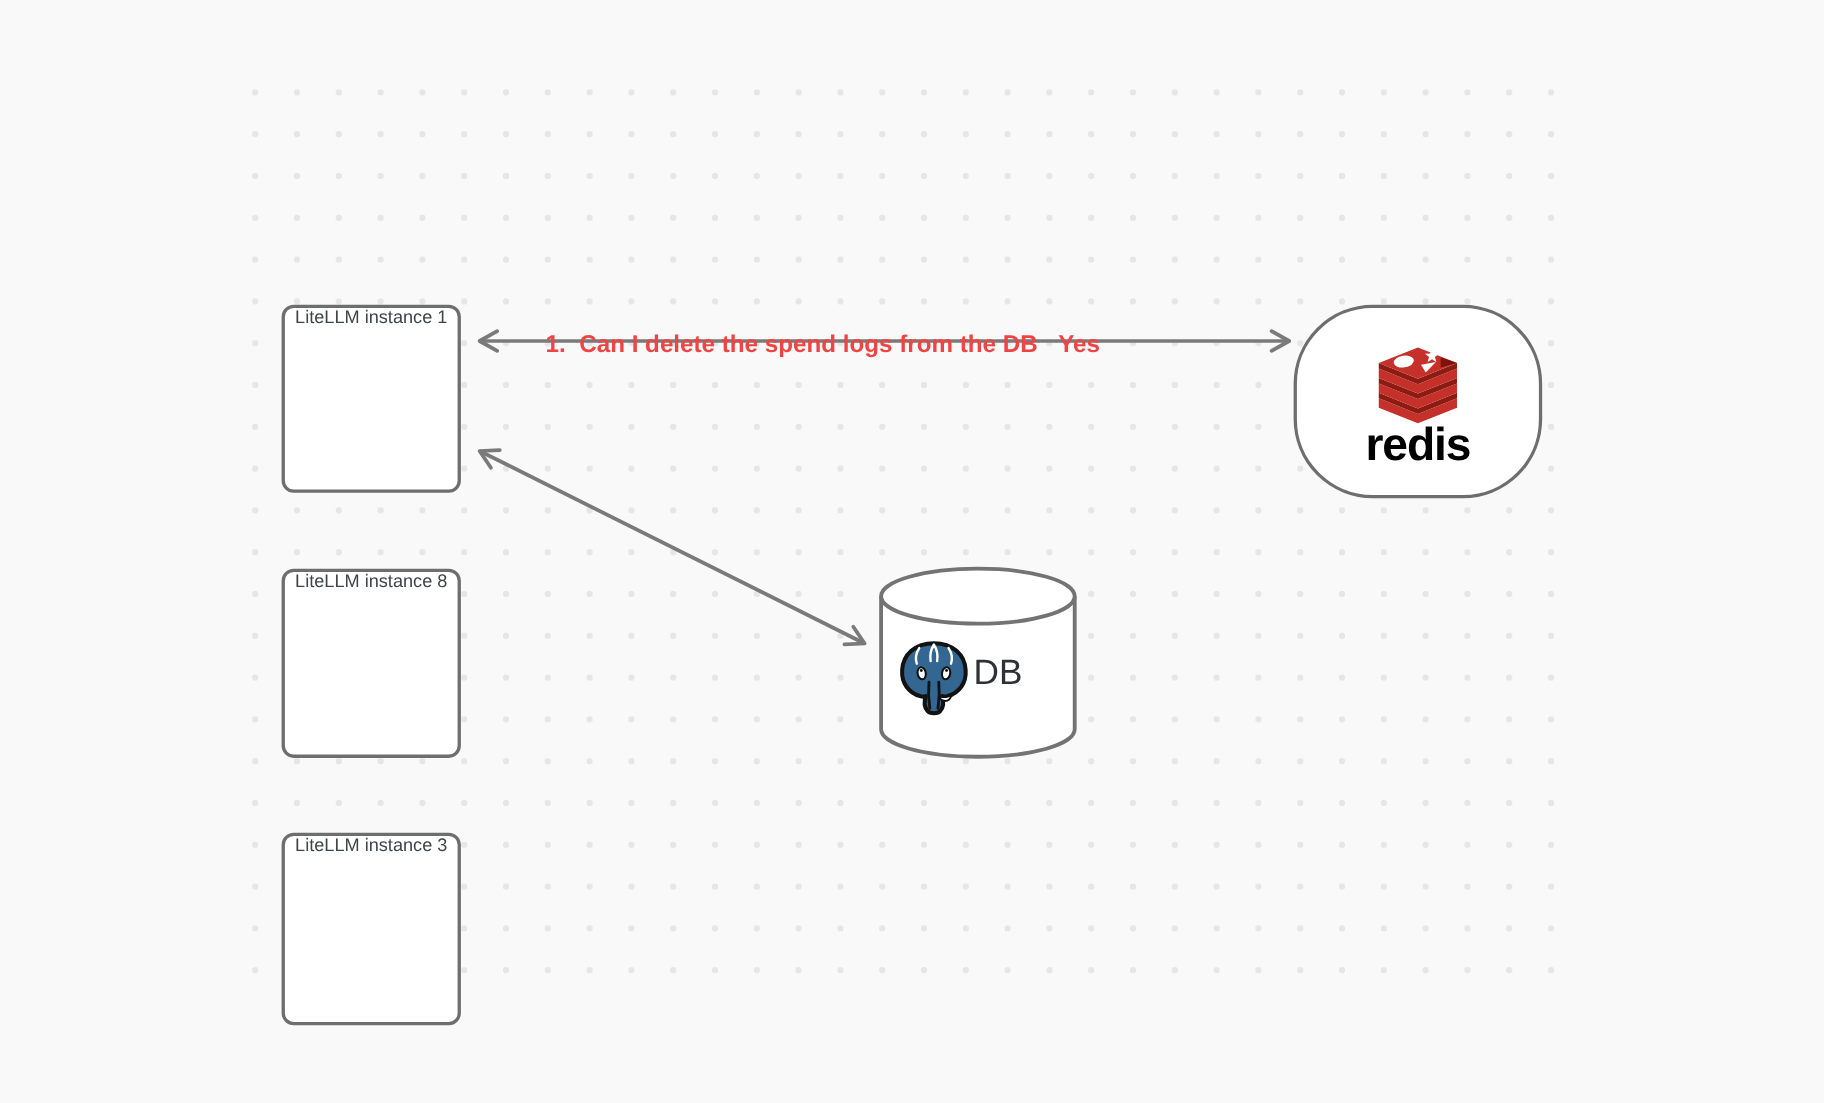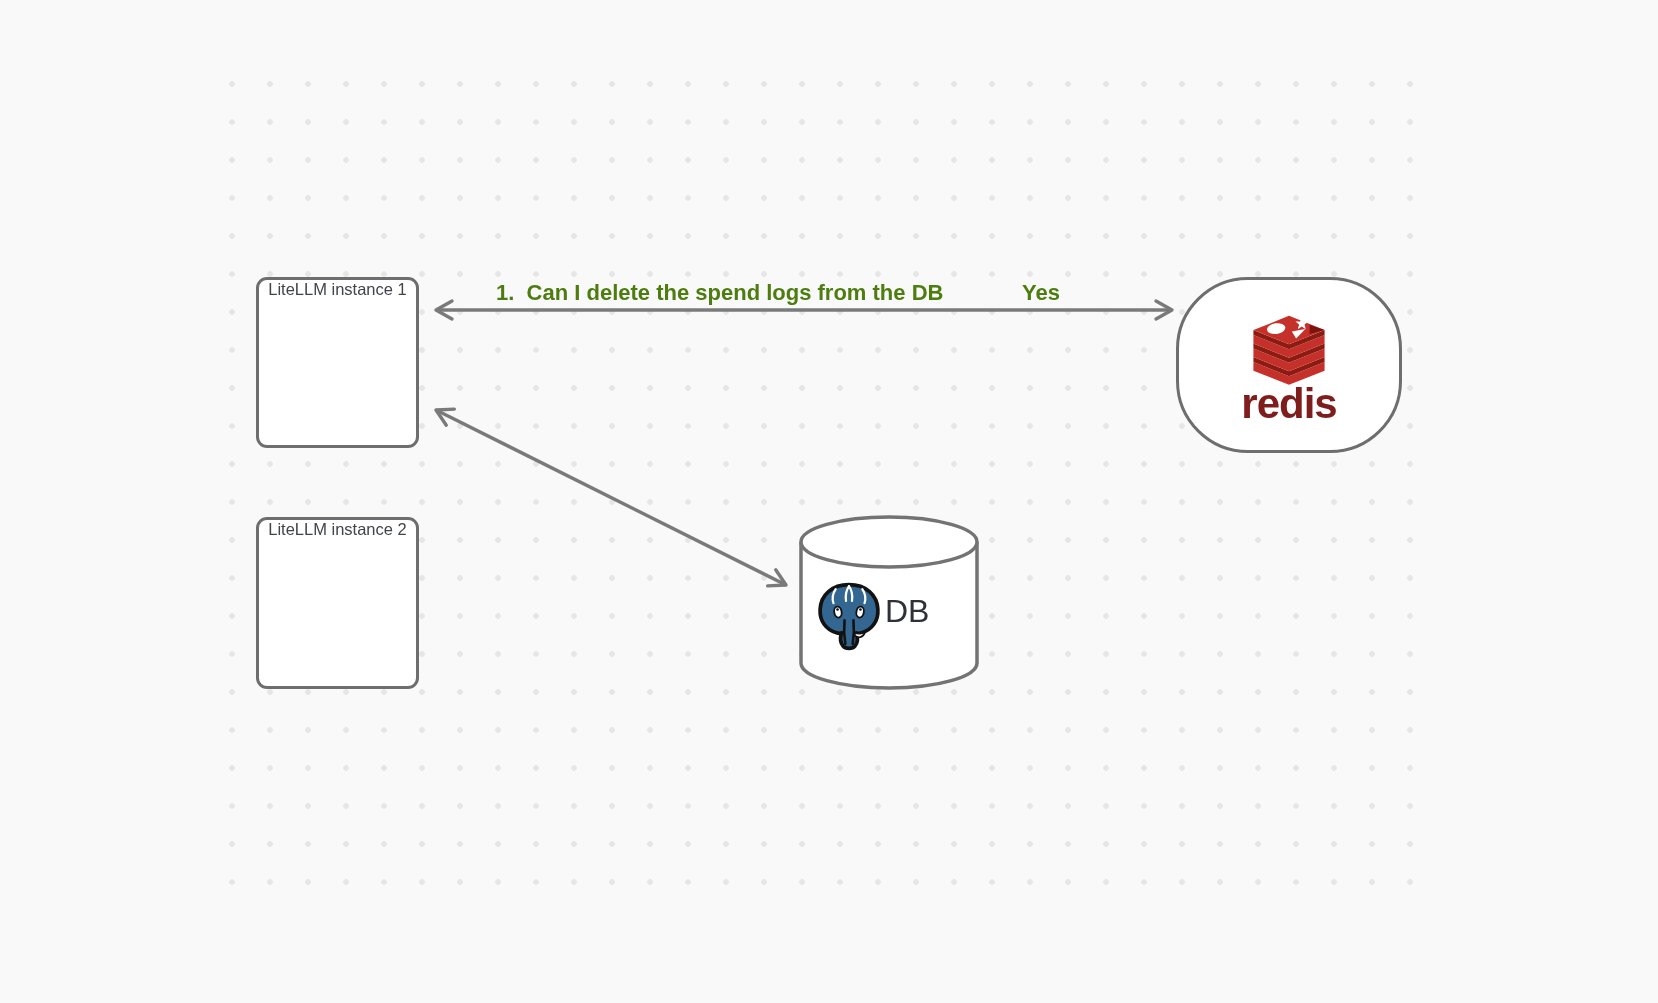--- a/index.html
+++ b/index.html
@@ -50,43 +50,44 @@
     border-radius: 72px;
     box-sizing: border-box;
     display: flex; flex-direction: column;
     align-items: center; justify-content: center;
   }
   .redis-mark { width: 86px; height: 74px; margin-top: 8px; }
   .redis-wordmark {
     font-size: 42px;
     font-weight: 700;
     letter-spacing: -1px;
-    color: #7f1d1d;
+    color: #000000;
     line-height: 1;
     margin-top: -4px;
   }
 
   .db-node { position: absolute; left: 797px; top: 513px; width: 184px; height: 180px; }
   .db-cylinder { position: absolute; left: 0; top: 0; width: 184px; height: 180px; }
   .pg-elephant { position: absolute; left: 14px; top: 68px; width: 76px; height: 74px; }
   .db-label {
     position: absolute; left: 88px; top: 82px;
     font-size: 32px; color: #2e3238; line-height: 1;
   }
 
   .edge-label {
     position: absolute;
     font-size: 22px;
     font-weight: 700;
-    color: #4d7c0f;
+    color: #ef4444;
     line-height: 22px;
     white-space: pre;
+    margin-top: 20px;
   }
   .label-1 { left: 496px; top: 282px; }
-  .label-yes { left: 1022px; top: 282px; }
+  .label-yes { left: 962px; top: 282px; }
   .label-2 { left: 576px; top: 457px; }
 </style>
 </head>
 <body>
 
 <div class="canvas">
 
   <div class="dot-grid"></div>
 
   <svg class="arrow-layer" width="1658" height="1003" viewBox="0 0 1658 1003">
@@ -96,21 +97,24 @@
       </marker>
     </defs>
     <line x1="436" y1="310" x2="1172" y2="310" stroke="#7a7a7a" stroke-width="3.4" marker-start="url(#chev)" marker-end="url(#chev)"></line>
     <line x1="436" y1="410" x2="786" y2="585" stroke="#7a7a7a" stroke-width="3.4" marker-start="url(#chev)" marker-end="url(#chev)"></line>
   </svg>
 
   <div class="node-box box-1">
     <span class="node-label">LiteLLM instance 1</span>
   </div>
   <div class="node-box box-2">
-    <span class="node-label">LiteLLM instance 2</span>
+    <span class="node-label">LiteLLM instance 8</span>
+  </div>
+  <div class="node-box box-3">
+    <span class="node-label">LiteLLM instance 3</span>
   </div>
 
   <div class="redis-node">
     <svg class="redis-mark" viewBox="0 0 120 104">
 
       <polygon points="10,69 60,89 110,69 110,81 60,101 10,81" fill="#c6302b"></polygon>
       <polygon points="10,62 60,82 110,62 110,69 60,89 10,69" fill="#8c1c11"></polygon>
       <polygon points="10,50 60,70 110,50 110,62 60,82 10,62" fill="#c6302b"></polygon>
       <polygon points="10,43 60,63 110,43 110,50 60,70 10,50" fill="#8c1c11"></polygon>
       <polygon points="10,31 60,51 110,31 110,43 60,63 10,43" fill="#c6302b"></polygon>

